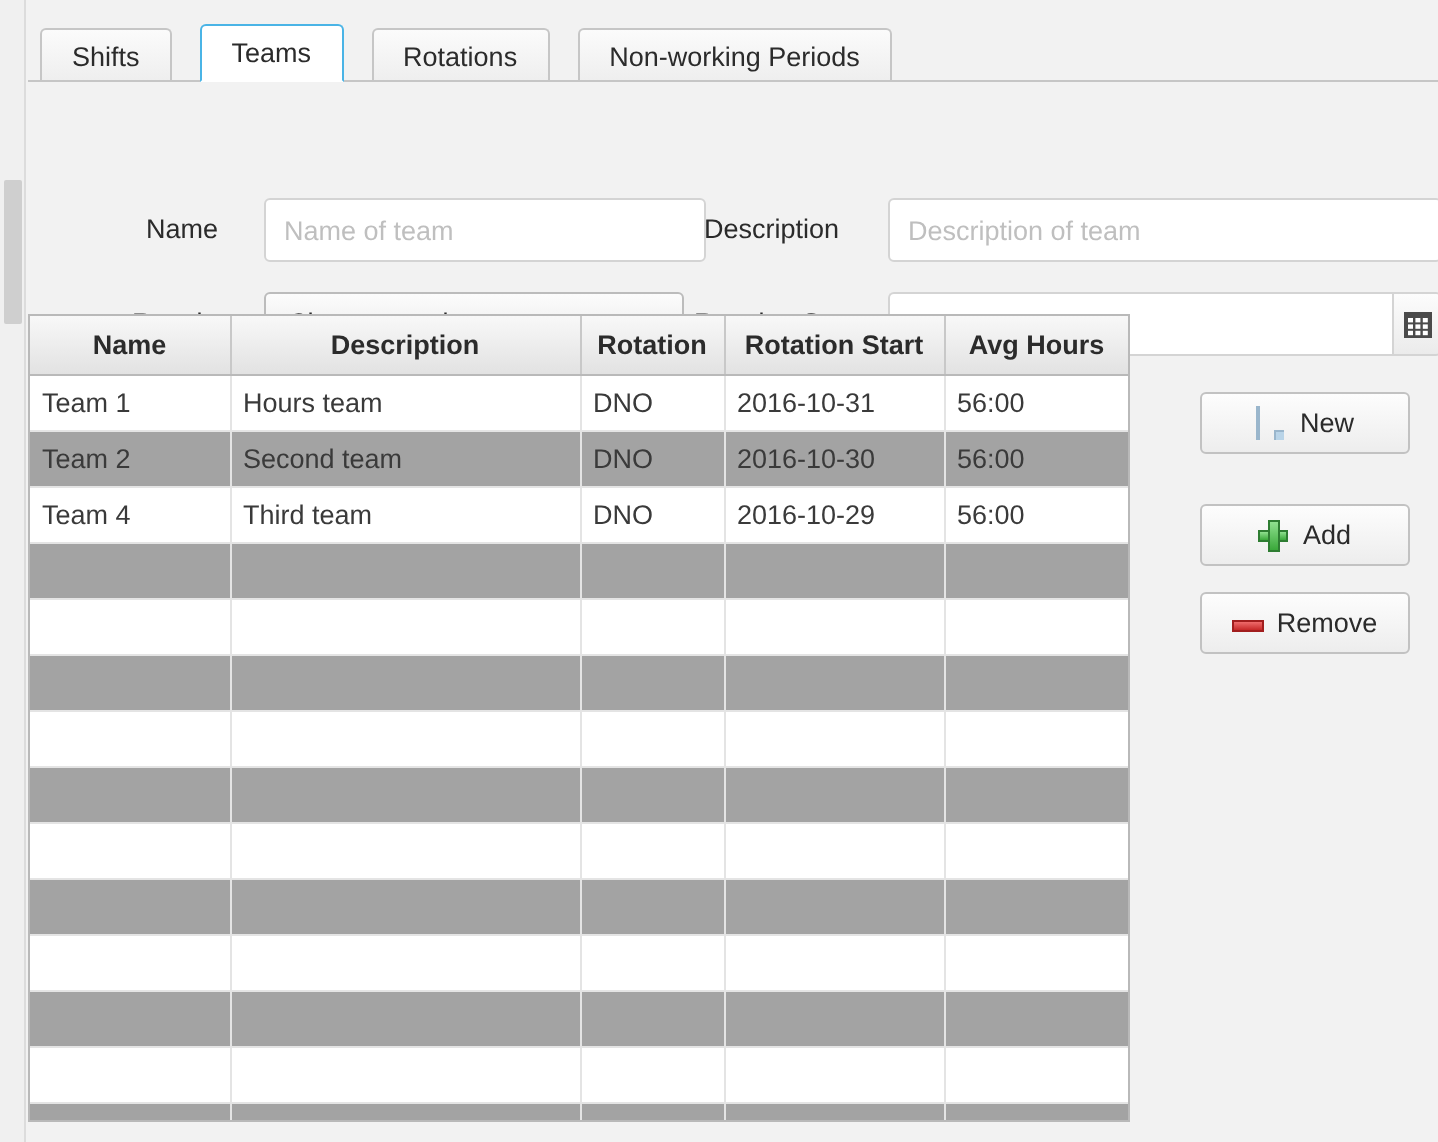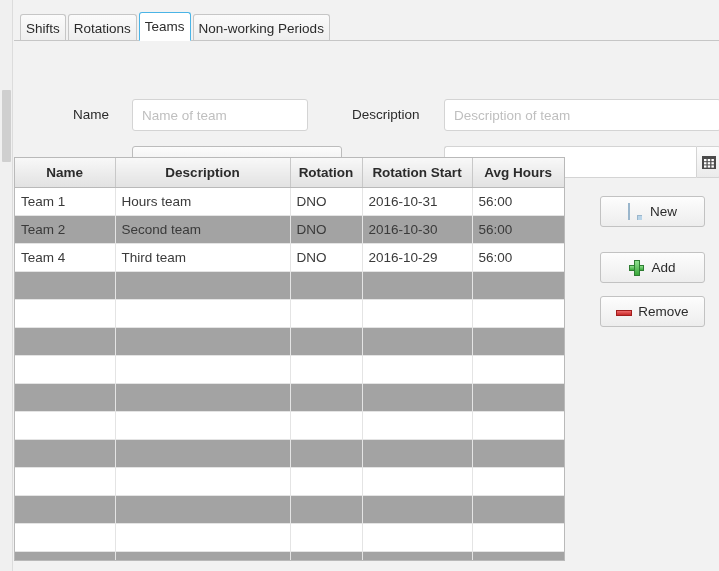--- a/index.html
+++ b/index.html
@@ -59,22 +59,22 @@
     position: absolute;
     left: 6px;
     top: 11px;
     height: 30px;
     display: flex;
     align-items: flex-end;
   }
   .tab {
     height: 27px;
     line-height: 27px;
-    padding: 0 5px;
-    margin-right: 2px;
+    padding: 0 15px;
+    margin-right: 14px;
     background: linear-gradient(to bottom, #fbfbfb 0%, #eeeeee 100%);
     border: 1px solid #c6c6c6;
     border-bottom: none;
     border-radius: 3px 3px 0 0;
     font-size: 13.5px;
     color: #2b2b2b;
     box-sizing: border-box;
     white-space: nowrap;
     cursor: default;
   }
@@ -118,21 +118,21 @@
     font-size: 13.5px;
     color: #333333;
     padding: 0 9px;
     outline: none;
   }
   .text-input::placeholder {
     color: #bfbfbf;
   }
 
   #name-label   { left: 59px;  top: 66px; }
-  #name-input   { left: 118px; top: 58px; width: 176px; }
+  #name-input   { left: 118px; top: 58px; width: 221px; }
   #description-label { left: 338px; top: 66px; }
   #description-input { left: 430px; top: 58px; width: 277px; }
 
   #rotation-label { left: 52px; top: 113px; }
   #rotation-select {
     position: absolute;
     left: 118px;
     top: 105px;
     width: 210px;
     height: 32px;
@@ -317,22 +317,22 @@
 <div id="app-window">
 
   <div id="left-scrollbar">
     <div id="left-scrollbar-thumb"></div>
   </div>
 
   <div id="content-area">
 
     <div id="tab-strip">
       <div class="tab">Shifts</div>
+      <div class="tab selected">Teams</div>
       <div class="tab">Rotations</div>
-      <div class="tab selected">Teams</div>
       <div class="tab">Non-working Periods</div>
     </div>
 
     <div id="tab-panel">
 
       <span class="form-label" id="name-label">Name</span>
       <input class="text-input" id="name-input" type="text" placeholder="Name of team" style="">
 
       <span class="form-label" id="description-label">Description</span>
       <input class="text-input" id="description-input" type="text" placeholder="Description of team" style="">

